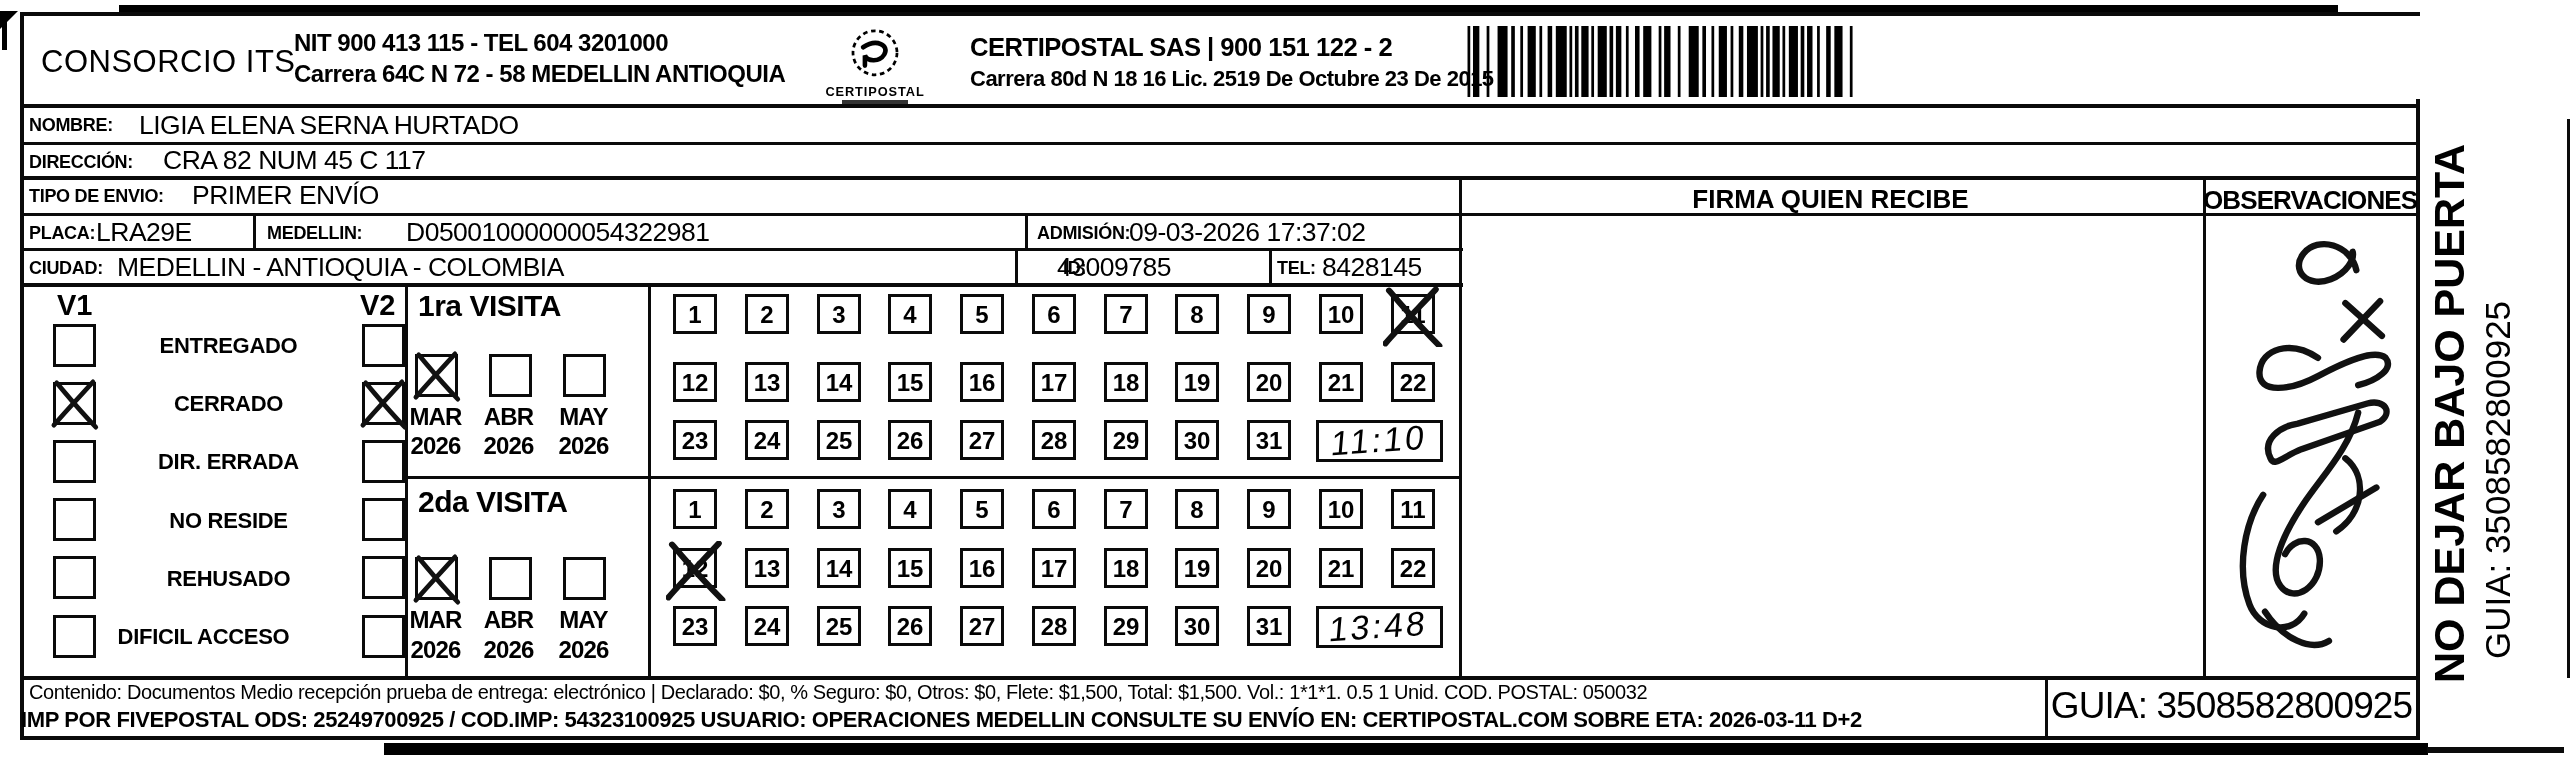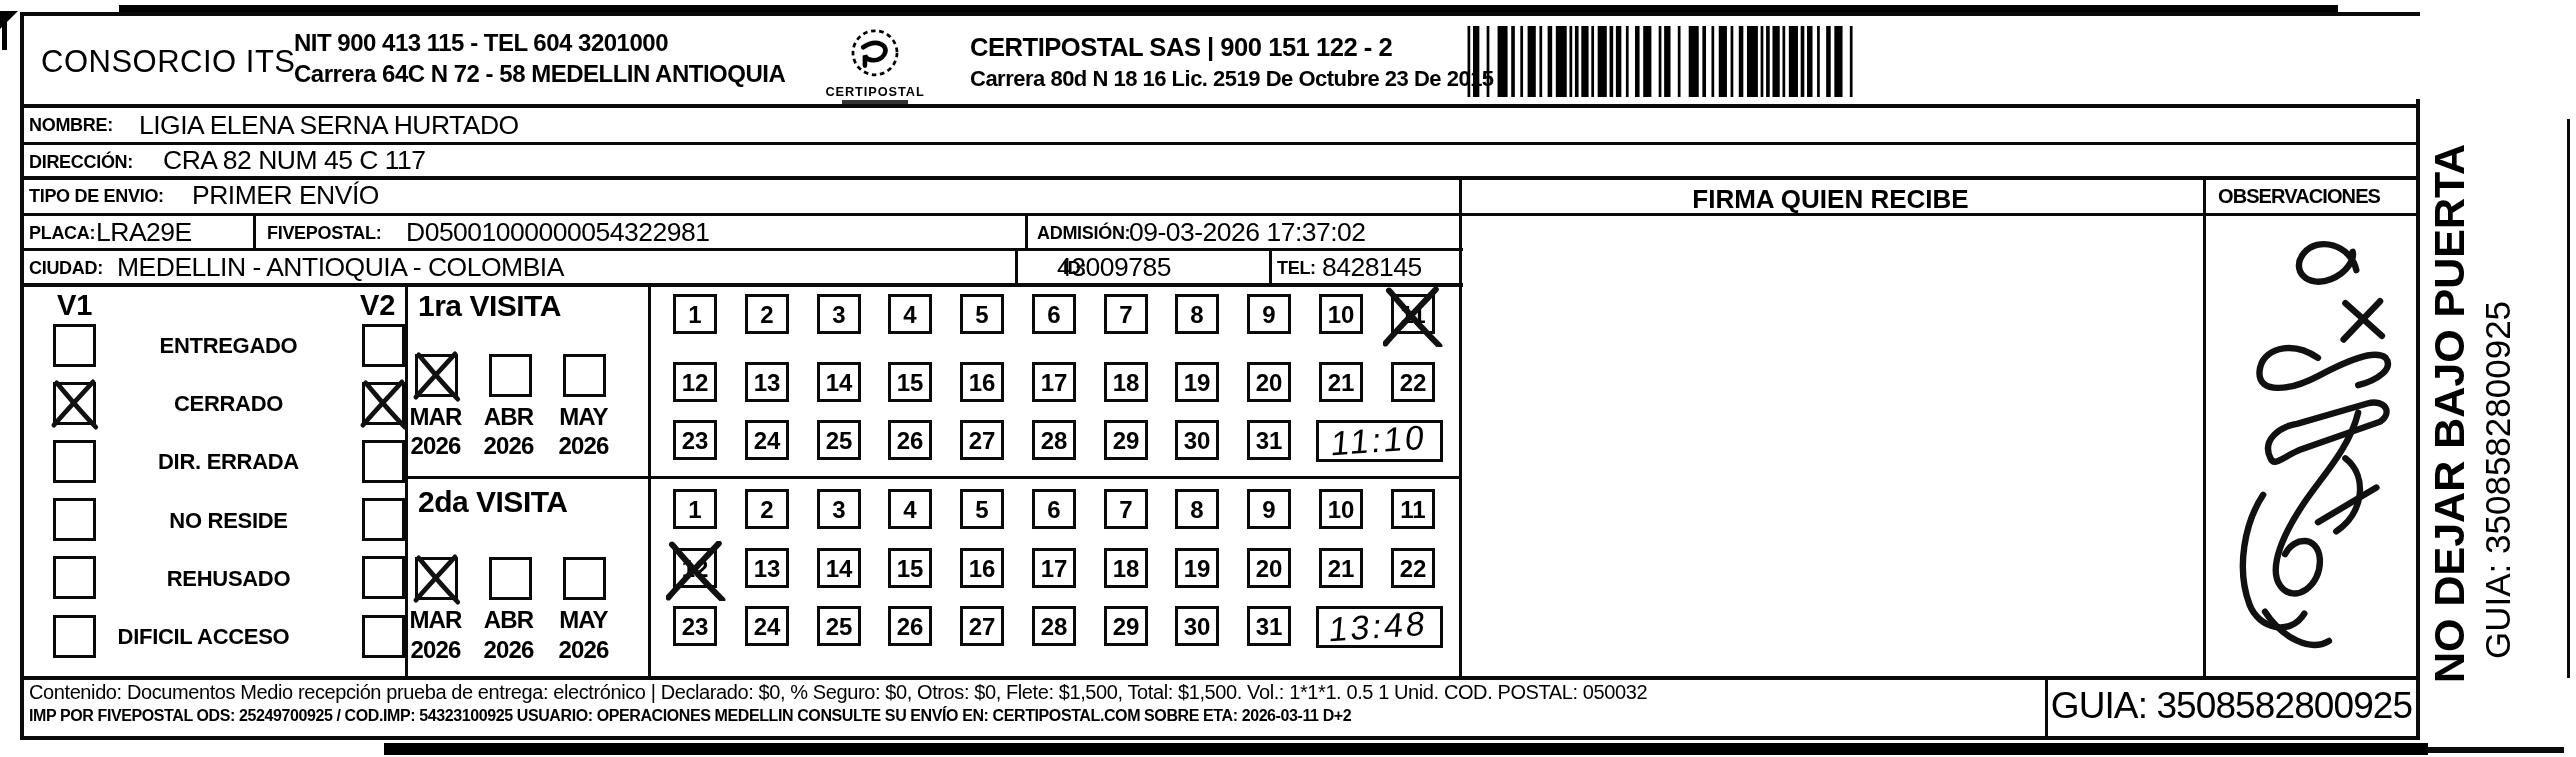--- a/index.html
+++ b/index.html
@@ -127,21 +127,21 @@
   <div class="val" style="left:139px;top:110px;">LIGIA ELENA SERNA HURTADO</div>
 
   <div class="lbl" style="left:29px;top:152px;">DIRECCIÓN:</div>
   <div class="val" style="left:163px;top:145px;">CRA 82 NUM 45 C 117</div>
 
   <div class="lbl" style="left:29px;top:186px;">TIPO DE ENVIO:</div>
   <div class="val" style="left:192px;top:180px;">PRIMER ENVÍO</div>
 
   <div class="lbl" style="left:29px;top:223px;">PLACA:</div>
   <div class="val" style="left:96px;top:217px;">LRA29E</div>
-  <div class="lbl" style="left:267px;top:223px;">FIVEPOSTAL:</div>
+  <div class="lbl" style="left:267px;top:223px;">MEDELLIN:</div>
   <div class="val" style="left:406px;top:217px;">D05001000000054322981</div>
   <div class="lbl" style="left:1037px;top:223px;">ADMISIÓN:</div>
   <div class="val" style="left:1107px;top:217px;margin-left:22px;">09-03-2026 17:37:02</div>
 
   <div class="lbl" style="left:29px;top:258px;">CIUDAD:</div>
   <div class="val" style="left:117px;top:252px;">MEDELLIN - ANTIOQUIA - COLOMBIA</div>
   <div class="lbl" style="left:1025px;top:258px;margin-left:38px;">ID:</div>
   <div class="val" style="left:1057px;top:252px;">43009785</div>
   <div class="lbl" style="left:1277px;top:258px;">TEL:</div>
   <div class="val" style="left:1322px;top:252px;">8428145</div>
@@ -281,38 +281,38 @@
       <div class="dcell" style="left: 1175px; top: 606px; width: 44px; height: 40px; line-height: 35px;">30</div>
       <div class="dcell" style="left: 1247px; top: 606px; width: 44px; height: 40px; line-height: 35px;">31</div>
     </div>
 
   <div class="dcell" style="left:1316px;top:420px;width:127px;height:42px;"></div>
   <div class="handtime" style="left:1331px;top:421px;">11:10</div>
   <div class="dcell" style="left:1316px;top:606px;width:127px;height:42px;"></div>
   <div class="handtime" style="left:1329px;top:607px;">13:48</div>
 
   <div class="cell-head" style="left:1459px;top:184px;width:743px;font-size:26px;">FIRMA QUIEN RECIBE</div>
-  <div class="cell-head" style="left:2203px;top:185px;width:192px;font-size:20px;letter-spacing:-0.9px;">OBSERVACIONES</div>
+  <div class="cell-head" style="left:2203px;top:185px;width:192px;font-size:26px;letter-spacing:-0.9px;">OBSERVACIONES</div>
 
   <svg style="position:absolute;left:2210px;top:219px;overflow:visible;" width="205" height="453" viewBox="0 0 224 496">
     <g fill="none" stroke="#111" stroke-width="7" stroke-linecap="round">
       <path d="M160 56 C154 28, 118 18, 102 38 C88 56, 106 76, 132 66 C150 59, 158 44, 156 36"></path>
       <path d="M148 92 L188 128"></path>
       <path d="M186 90 L146 132"></path>
       <path d="M118 152 C88 132, 56 142, 54 167 C52 192, 88 188, 118 172 C148 156, 180 142, 192 152 C202 164, 182 177, 162 182"></path>
       <path d="M66 262 C56 242, 76 227, 96 224 L172 202 C192 197, 200 212, 186 222 L100 252 C80 260, 70 272, 66 262"></path>
       <path d="M162 212 C152 252, 122 282, 102 312 C82 342, 62 382, 77 402 C92 422, 122 402, 120 372 C118 347, 92 347, 82 367"></path>
       <path d="M58 302 C38 332, 28 382, 43 422 C53 449, 88 457, 103 432"></path>
       <path d="M118 332 L182 294"></path>
       <path d="M148 262 C173 282, 168 322, 138 342"></path>
       <path d="M60 430 C80 460, 110 474, 130 462"></path>
     </g>
   </svg>
 
   <div class="sidevert" style="left:2425px;top:683px;font-size:43px;font-weight:700;letter-spacing:0px;">NO DEJAR BAJO PUERTA</div>
   <div class="sidevert" style="left:2478px;top:659px;font-size:35px;font-weight:400;">GUIA: 3508582800925</div>
 
   <div class="footline" style="left:29px;top:681px;text-align:center;">Contenido: Documentos Medio recepción prueba de entrega: electrónico | Declarado: $0, % Seguro: $0, Otros: $0, Flete: $1,500, Total: $1,500. Vol.: 1*1*1. 0.5  1 Unid. COD. POSTAL: 050032</div>
-  <div class="footline" style="left:29px;top:707px;font-size:16px;font-weight:700;">IMP POR FIVEPOSTAL ODS: 25249700925 / COD.IMP: 54323100925 USUARIO: OPERACIONES MEDELLIN CONSULTE SU ENVÍO EN: CERTIPOSTAL.COM SOBRE ETA: 2026-03-11 D+2</div>
+  <div class="footline" style="left:21px;top:707px;font-size:22px;font-weight:700;">IMP POR FIVEPOSTAL ODS: 25249700925 / COD.IMP: 54323100925 USUARIO: OPERACIONES MEDELLIN CONSULTE SU ENVÍO EN: CERTIPOSTAL.COM SOBRE ETA: 2026-03-11 D+2</div>
   <div style="position:absolute;left:2045px;top:676px;width:373px;height:60px;line-height:60px;text-align:center;font-size:37px;letter-spacing:-0.9px;white-space:nowrap;">GUIA: 3508582800925</div>
 
 </div>
 
 
 </body></html>

